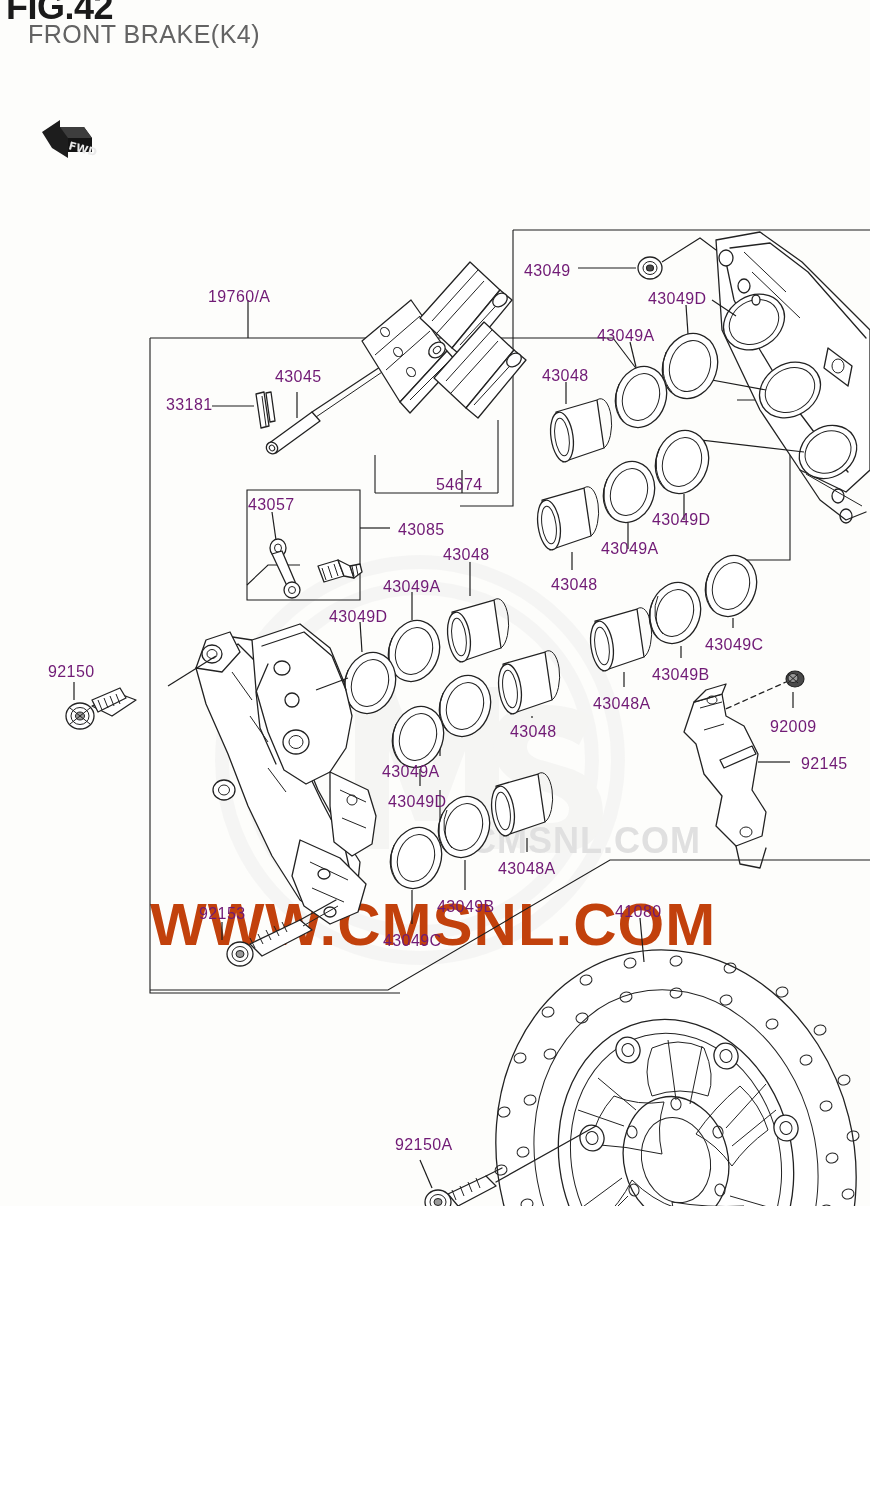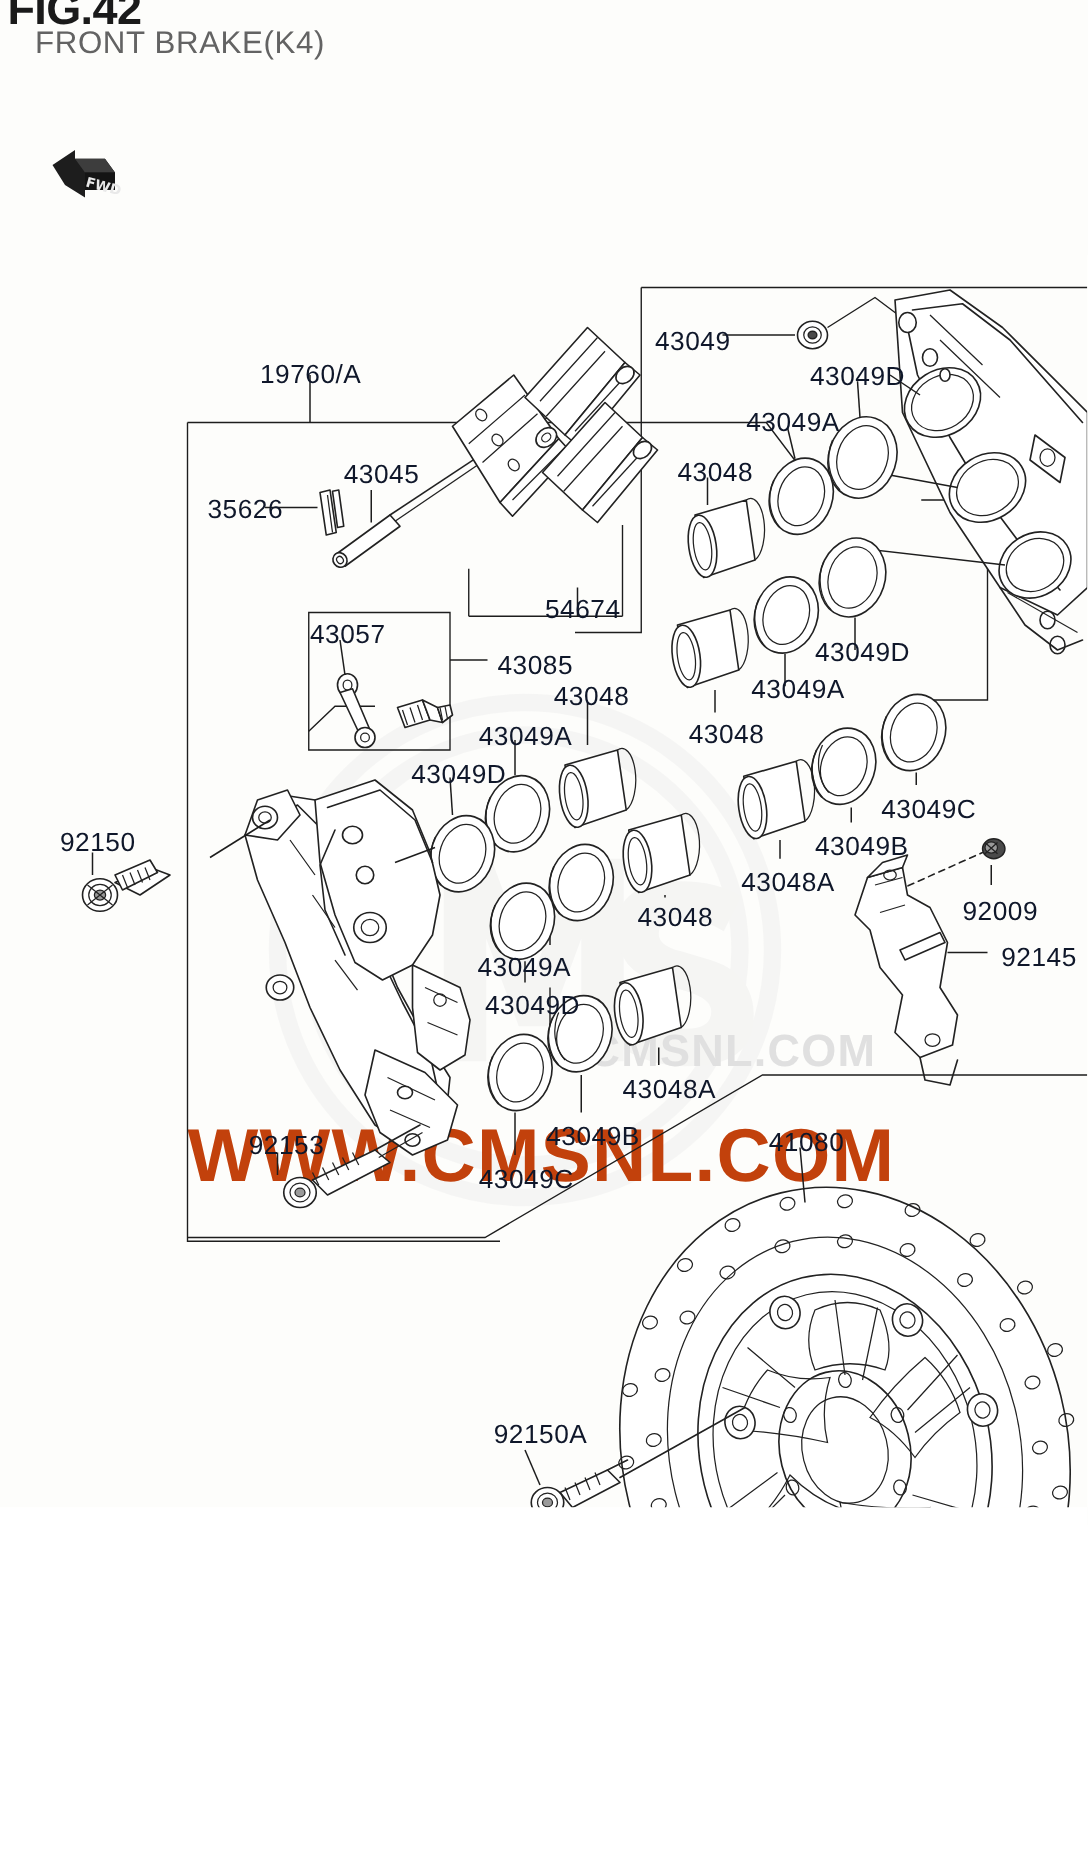--- a/index.html
+++ b/index.html
@@ -69,22 +69,22 @@
   }
   
   #art{
     position:absolute;
     left:0;top:0;
     width:870px;height:1500px;
   }
   
   .lbl{
     position:absolute;
-    font-size:21px;
-    color:#0f172a;
+    font-size:16px;
+    color:#701a75;
     white-space:nowrap;
     letter-spacing:0.4px;
   }
   
   .foot{
     position:absolute;
     font-size:22px;
     color:#5a5a5a;
     white-space:nowrap;
     letter-spacing:0.3px;
@@ -601,21 +601,21 @@
       <ellipse class="mid" cx="438" cy="1202" rx="4" ry="3.5"></ellipse>
       <path class="thin" d="M452 1190 l4 10 M460 1186 l4 10 M468 1182 l4 10 M476 1178 l4 10"></path>
       <path class="lnf" d="M486 1176 L502 1168"></path>
     </g>
     <path class="lead" d="M420 1160 L432 1188"></path>
     <path class="ln" d="M496 1182 L596 1126"></path>
   </svg>
 
   <div class="lbl" style="left:208px;top:288px">19760/A</div>
   <div class="lbl" style="left:275px;top:368px">43045</div>
-  <div class="lbl" style="left:166px;top:396px">35626</div>
+  <div class="lbl" style="left:166px;top:396px">33181</div>
   <div class="lbl" style="left:436px;top:476px">54674</div>
   <div class="lbl" style="left:524px;top:262px">43049</div>
   <div class="lbl" style="left:648px;top:290px">43049D</div>
   <div class="lbl" style="left:597px;top:327px">43049A</div>
   <div class="lbl" style="left:542px;top:367px">43048</div>
   <div class="lbl" style="left:652px;top:511px">43049D</div>
   <div class="lbl" style="left:601px;top:540px">43049A</div>
   <div class="lbl" style="left:551px;top:576px">43048</div>
   <div class="lbl" style="left:248px;top:496px">43057</div>
   <div class="lbl" style="left:398px;top:521px">43085</div>

